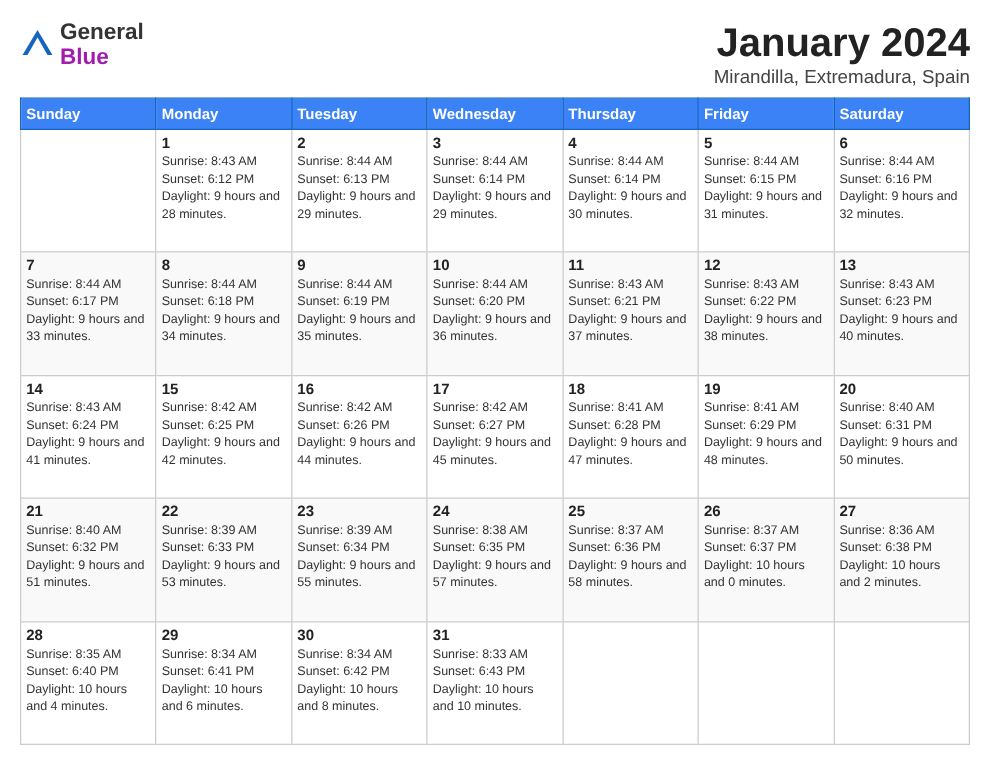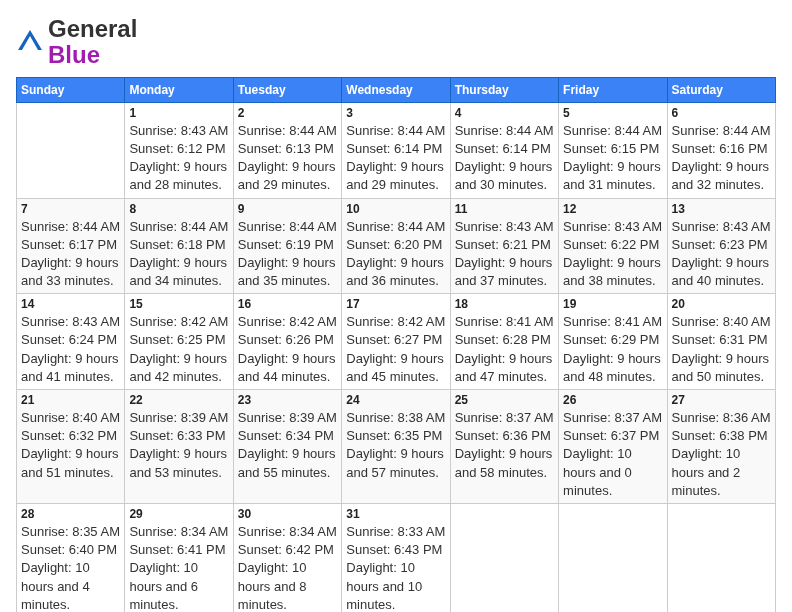--- a/index.html
+++ b/index.html
@@ -21,21 +21,21 @@
       display: flex;
       align-items: flex-start;
       justify-content: space-between;
       margin-bottom: 8px;
     }
     .logo {
       display: flex;
       align-items: center;
     }
     .logo-text {
-      font-size: 24px;
+      font-size: 18px;
       font-weight: bold;
       line-height: 1.1;
     }
     .logo-general { color: #333; }
     .logo-blue { color: #a21caf; }
     .logo-icon {
       width: 28px;
       height: 28px;
       margin-right: 4px;
     }
@@ -75,21 +75,21 @@
     }
     .day-number {
       font-weight: bold;
       font-size: 12px;
       color: #222;
       display: block;
       margin-bottom: 2px;
     }
     .day-info {
       color: #333;
-      font-size: 13px;
+      font-size: 10px;
       line-height: 1.4;
     }
     .empty-cell {
       background: #f5f5f5;
     }
     .row-shaded td {
       background: #f9f9f9;
     }
     .row-white td {
       background: #fff;
@@ -102,20 +102,24 @@
   <div class="header">
     <div class="logo">
       <svg class="logo-icon" viewBox="0 0 28 28">
         <polygon points="14,2 26,22 2,22" fill="#1565c0"></polygon>
         <polygon points="14,8 22,22 6,22" fill="#fff"></polygon>
       </svg>
       <div class="logo-text">
         <span class="logo-general">General</span><br>
         <span class="logo-blue">Blue</span>
       </div>
+    </div>
+    <div class="title-block">
+      <div class="month-title">January 2024</div>
+      <div class="location">Mirandilla, Extremadura, Spain</div>
     </div>
   </div>
 
   <table class="calendar">
     <thead>
       <tr>
         <th>Sunday</th>
         <th>Monday</th>
         <th>Tuesday</th>
         <th>Wednesday</th>

